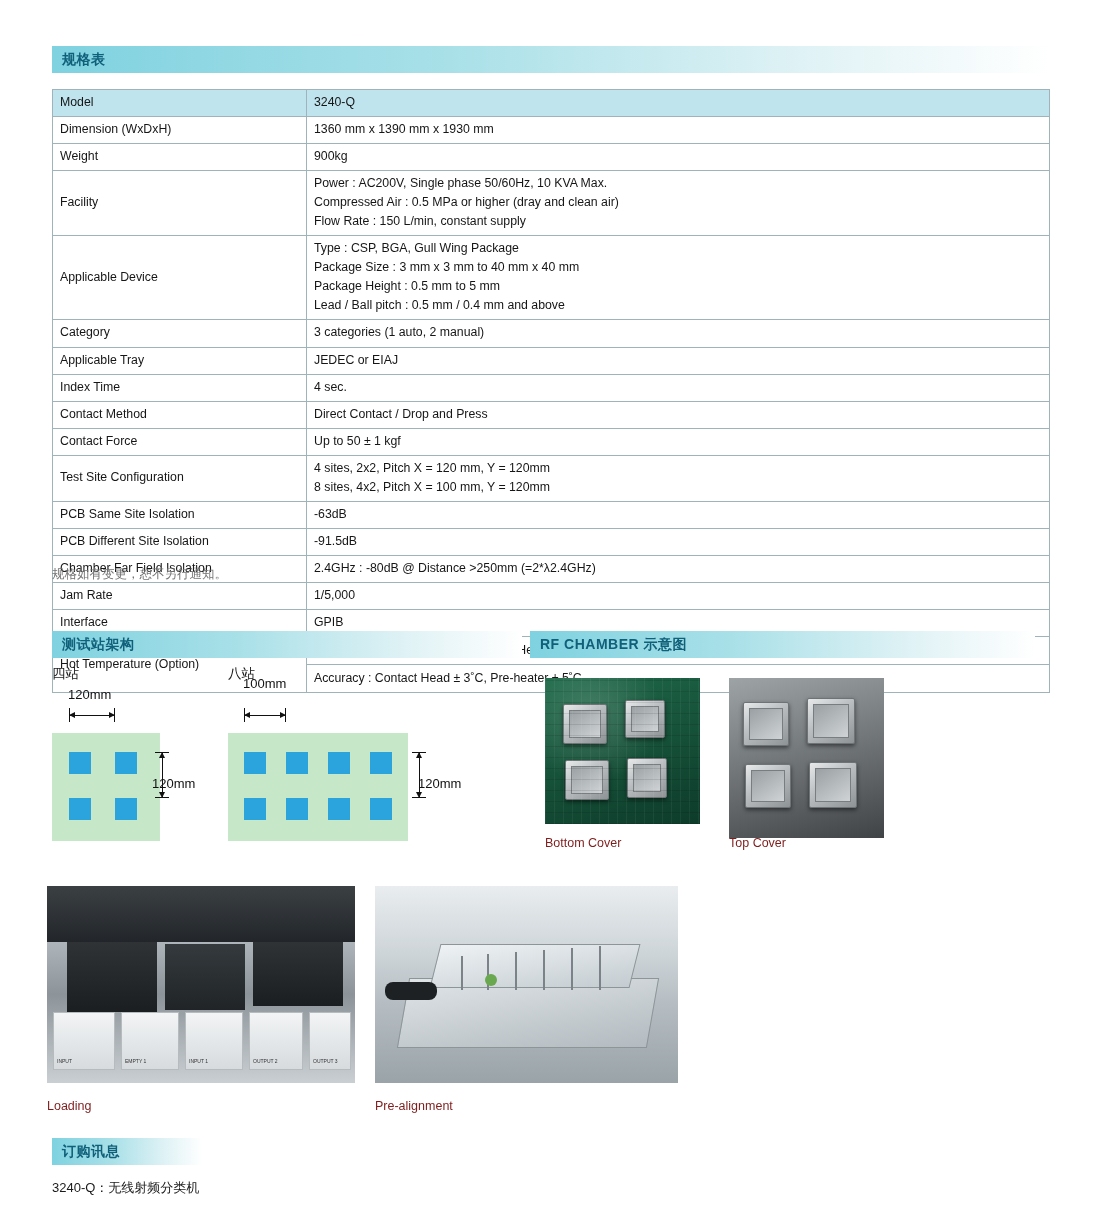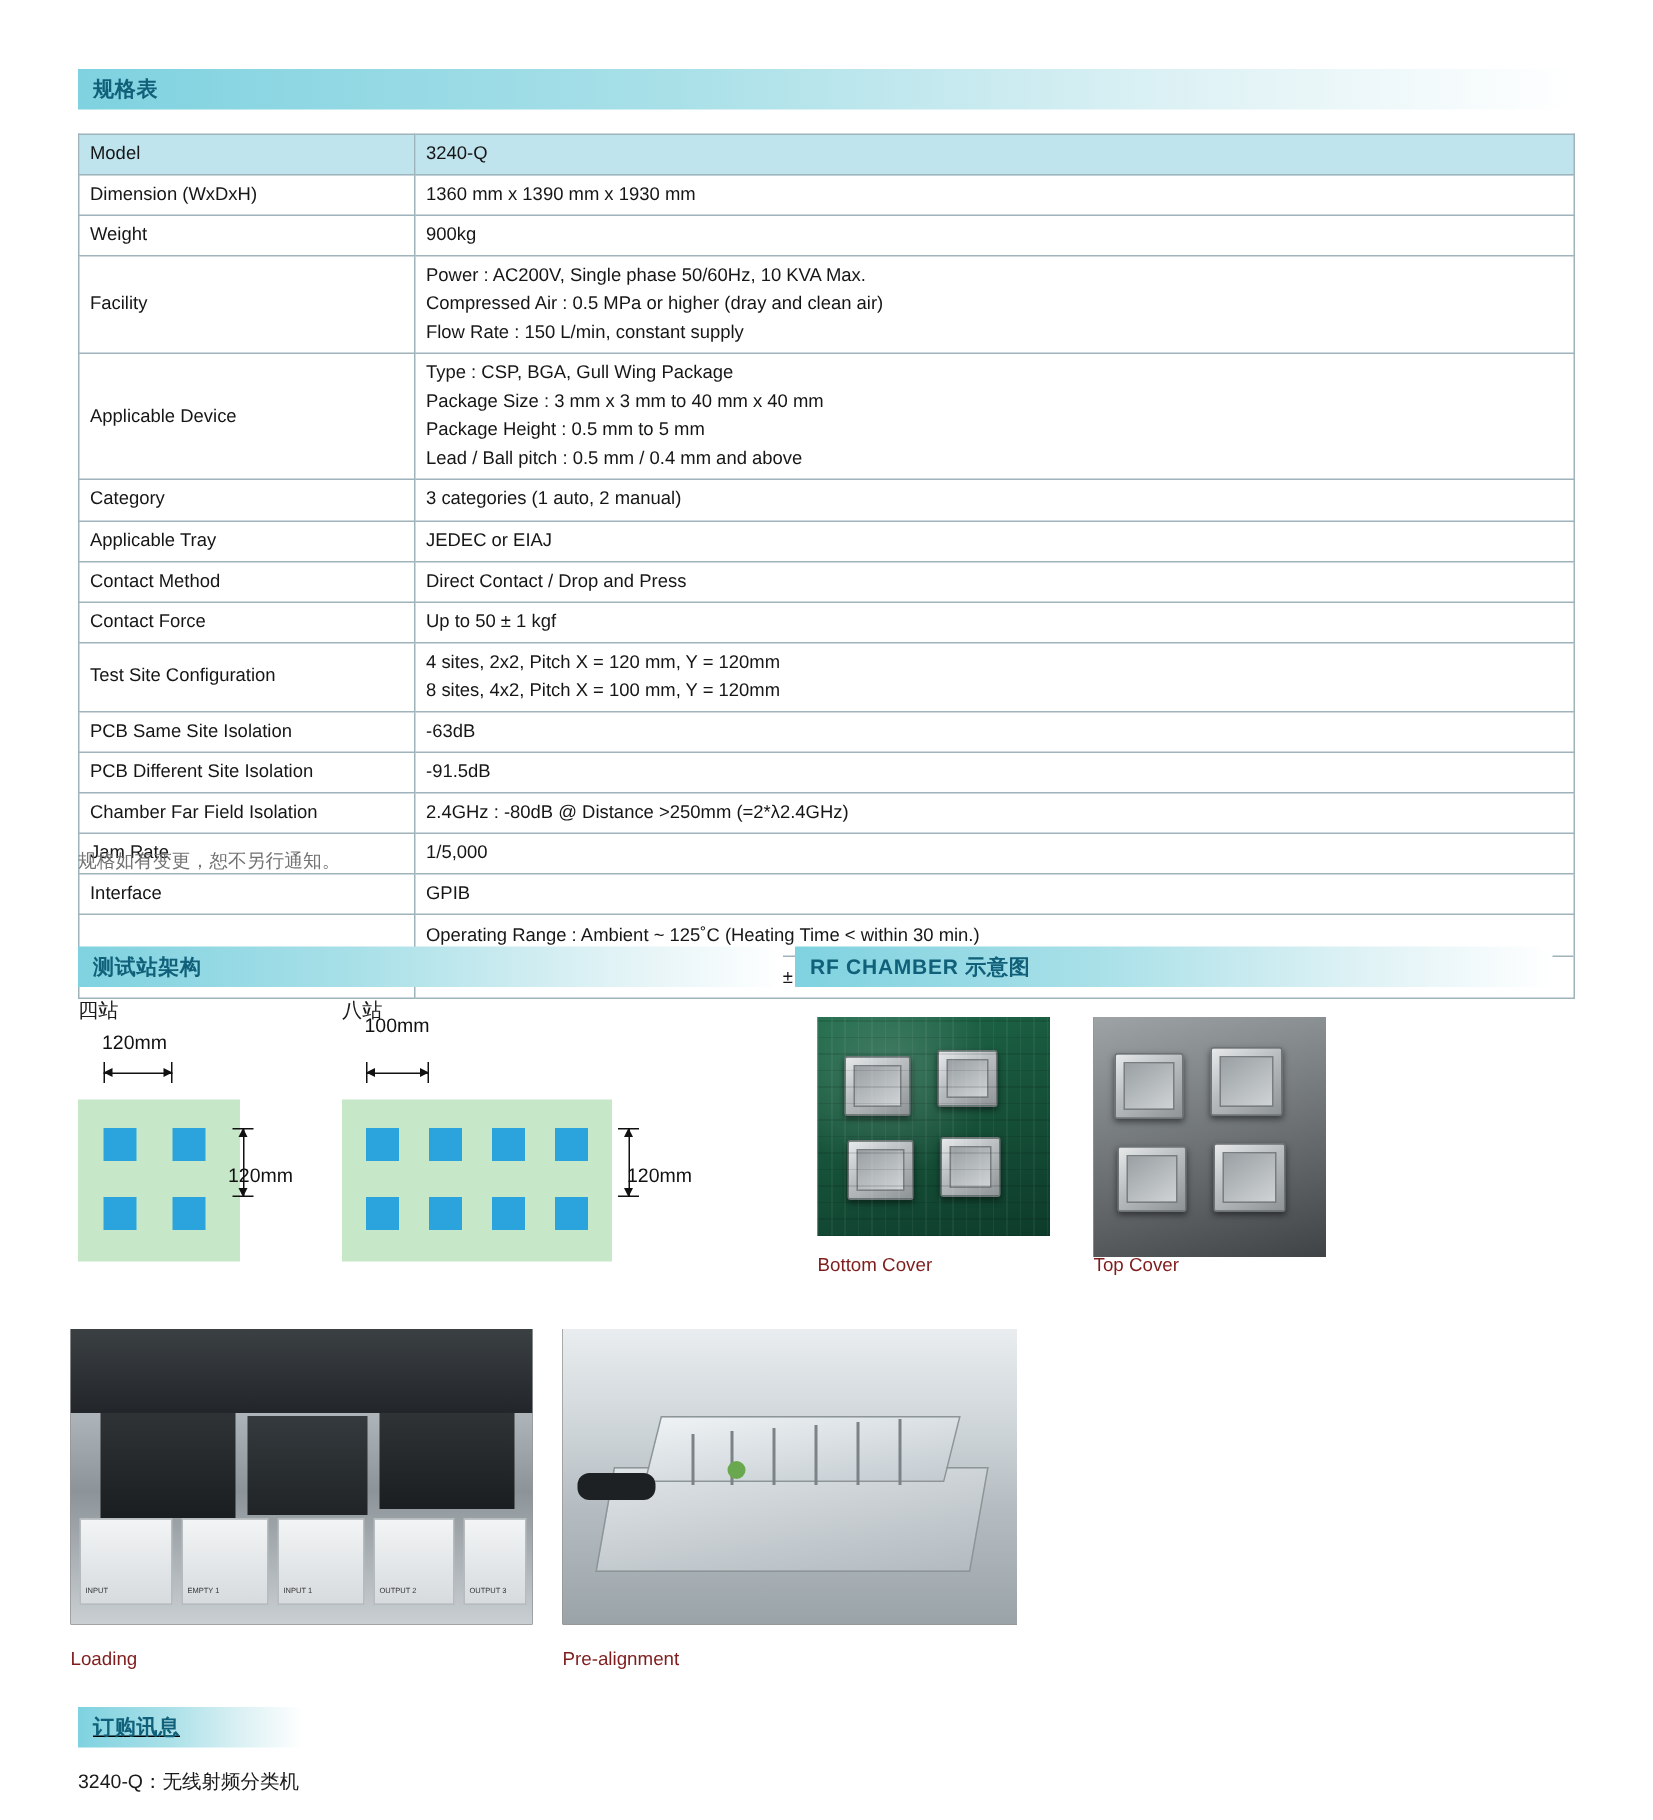--- a/index.html
+++ b/index.html
@@ -43,21 +43,21 @@
     color: #161616;
     table-layout: fixed;
   }
   .spec-table td {
     border: 1px solid #9fb3bb;
     padding: 3px 7px 4px 7px;
     vertical-align: middle;
     line-height: 1.55;
   }
   .spec-table td.label {
-    width: 224px;
+    width: 254px;
     background: #ffffff;
   }
   .spec-table tr.head td {
     background: #bfe4ee;
     font-weight: normal;
   }
   .spec-table td .line { display: block; white-space: nowrap; }
   .note {
     position: absolute;
     left: 52px;
@@ -263,20 +263,26 @@
       <tr>
         <td class="label">Category</td>
         <td>
           <span class="line">3 categories (1 auto, 2 manual)</span>
         </td>
       </tr>
       <tr>
         <td class="label">Applicable Tray</td>
         <td>
           <span class="line">JEDEC or EIAJ</span>
+        </td>
+      </tr>
+      <tr>
+        <td class="label">Index Time</td>
+        <td>
+          <span class="line">4 sec.</span>
         </td>
       </tr>
       <tr>
         <td class="label">Contact Method</td>
         <td>
           <span class="line">Direct Contact / Drop and Press</span>
         </td>
       </tr>
       <tr>
         <td class="label">Contact Force</td>
@@ -463,18 +469,18 @@
       <div class="pin" style="left:140px; top:66px; height:38px;"></div>
       <div class="pin" style="left:168px; top:64px; height:40px;"></div>
       <div class="pin" style="left:196px; top:62px; height:42px;"></div>
       <div class="pin" style="left:224px; top:60px; height:44px;"></div>
       <div class="dark" style="position:absolute; left:10px; top:96px; width:52px; height:18px; background:#1d2123; border-radius:8px;"></div>
       <div style="position:absolute; left:110px; top:88px; width:12px; height:12px; border-radius:50%; background:#6aa84f;"></div>
     </div>
   </div>
   <div class="caption" style="left:375px; top:1099px;">Pre-alignment</div>
 
-  <div class="section-bar" style="left:52px; top:1138px; width:150px;text-decoration:underline;">
+  <div class="section-bar" style="left:52px; top:1138px; width:150px;">
     <span class="title">订购讯息</span>
   </div>
   <div class="order-text">3240-Q：无线射频分类机</div>
 
 </div>
 
 </body></html>

